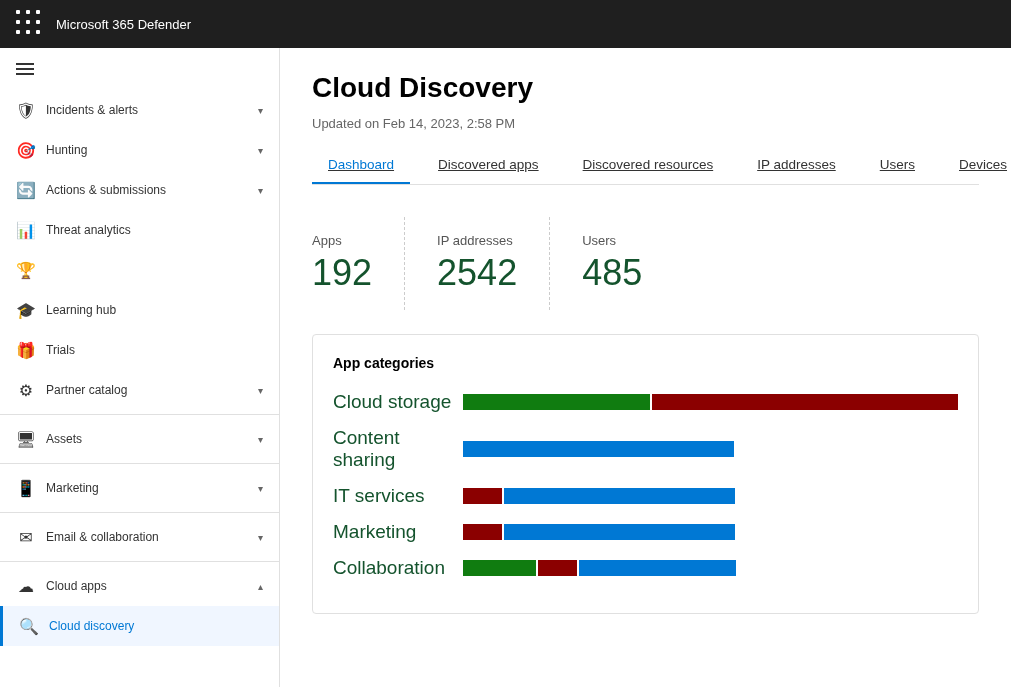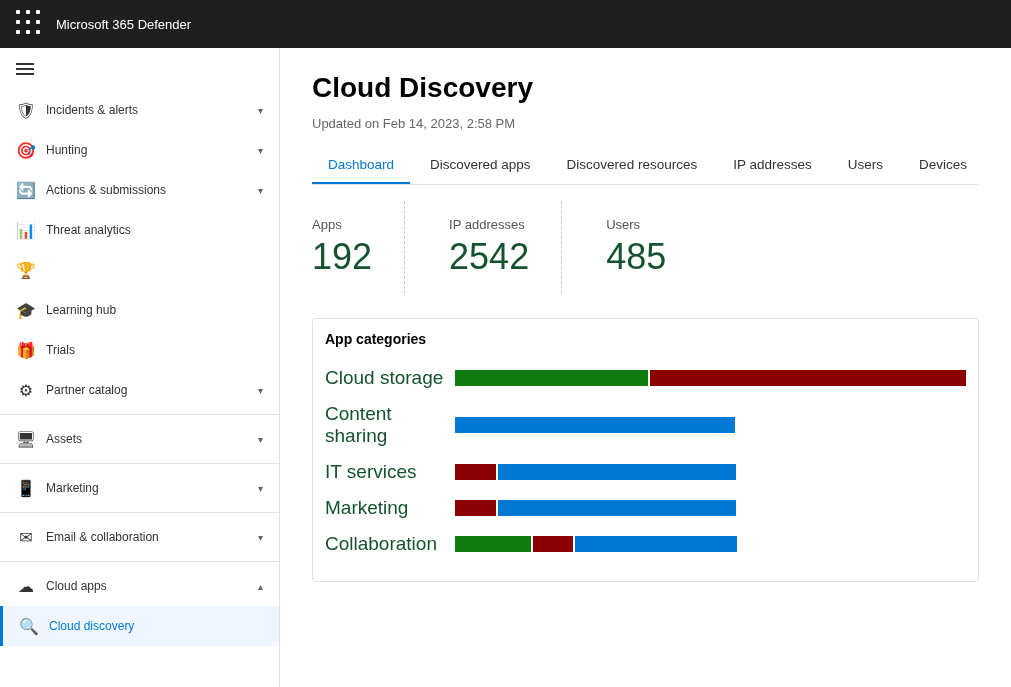--- a/index.html
+++ b/index.html
@@ -25,33 +25,33 @@
     .nav-item .label { flex: 1; font-size: 12px; }
     .nav-item .chevron { font-size: 10px; color: #666; margin-left: 4px; }
     .nav-divider { border: none; border-top: 1px solid #e0e0e0; margin: 4px 0; }
 
     
     .main { flex: 1; background: #fff; overflow-y: auto; padding: 24px 32px; }
     .page-title { font-size: 28px; font-weight: 600; color: #000; margin-bottom: 12px; }
     .updated-text { font-size: 13px; color: #666; margin-bottom: 16px; }
 
     
-    .tabs { display: flex; gap: 4px; border-bottom: 1px solid #e0e0e0; margin-bottom: 16px; }
+    .tabs { display: flex; gap: 12px; border-bottom: 1px solid #e0e0e0; margin-bottom: 32px; text-decoration: underline; }
     .tab { padding: 10px 16px; font-size: 13.5px; cursor: pointer; color: #333; border-bottom: 2px solid transparent; white-space: nowrap; }
     .tab.active { color: #0078d4; border-bottom: 2px solid #0078d4; font-weight: 500; }
 
     
-    .stats-row { display: flex; gap: 12px; margin-bottom: 24px; }
+    .stats-row { display: flex; gap: 0; margin-bottom: 24px; }
     .stat-card { padding: 16px 32px 16px 0; border-right: 1px dashed #ccc; margin-right: 32px; }
     .stat-card:last-child { border-right: none; }
     .stat-label { font-size: 13px; color: #555; margin-bottom: 4px; }
     .stat-value { font-size: 36px; font-weight: 300; color: #14532d; }
 
     
-    .categories-card { border: 1px solid #e0e0e0; border-radius: 4px; padding: 12px; }
+    .categories-card { border: 1px solid #e0e0e0; border-radius: 4px; padding: 20px; }
     .categories-title { font-size: 14px; font-weight: 600; color: #000; margin-bottom: 20px; }
     .category-row { display: flex; align-items: center; margin-bottom: 14px; }
     .category-name { width: 130px; font-size: 19px; color: #14532d; cursor: pointer; flex-shrink: 0; }
     .category-bar-container { flex: 1; display: flex; height: 16px; gap: 2px; }
     .bar-segment { height: 100%; }
     .bar-green { background: #107c10; }
     .bar-red { background: #8b0000; }
     .bar-blue { background: #0078d4; }
   </style>
 </head>

